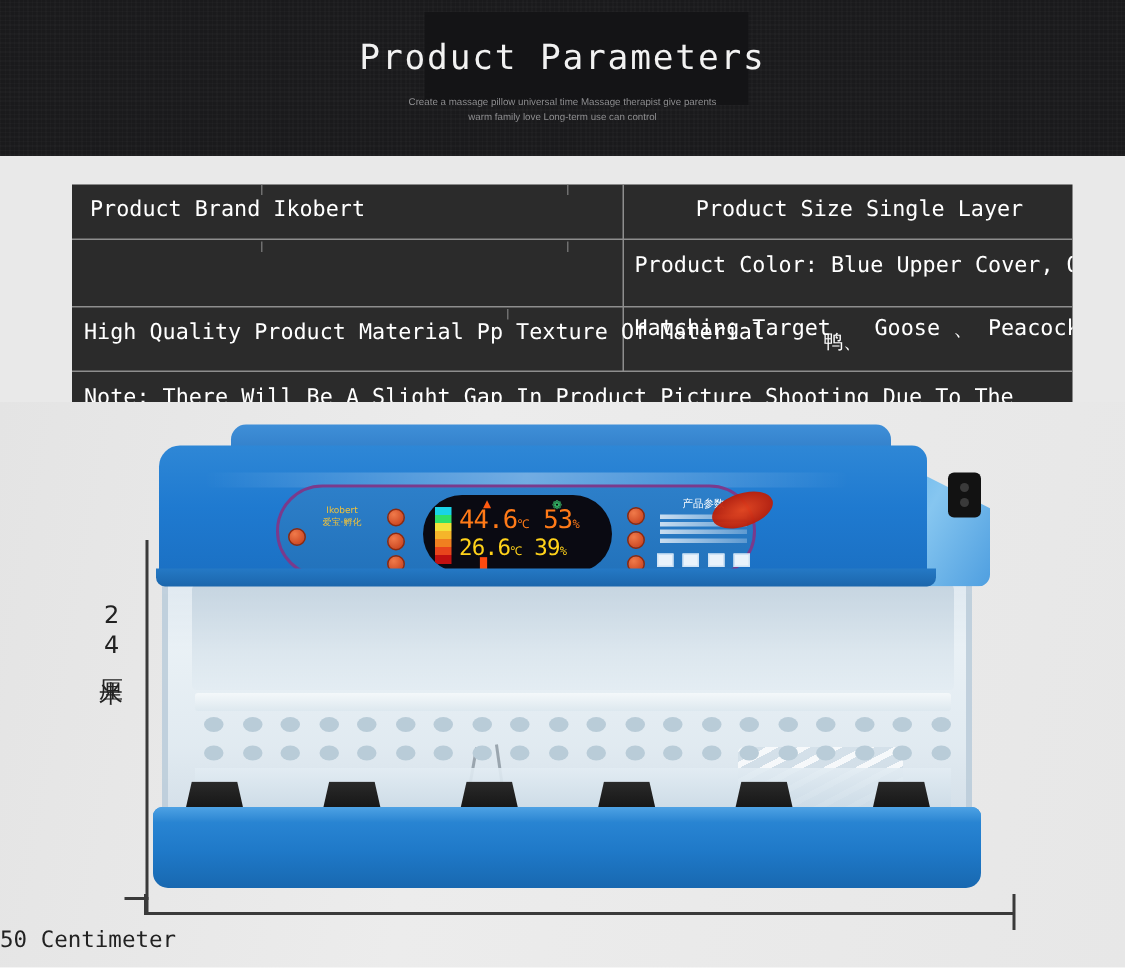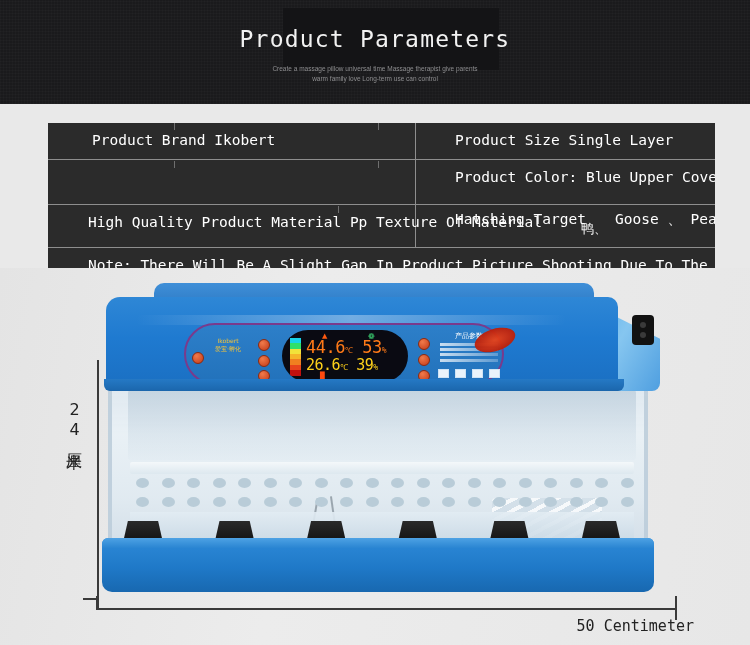--- a/index.html
+++ b/index.html
@@ -88,24 +88,23 @@
     top: 0;
     height: 100%;
     color: #ffffff;
     font-size: 14.5px;
     line-height: 21px;
     font-family: "DejaVu Sans Mono", monospace;
     white-space: nowrap;
     overflow: visible;
     padding-top: 7px;
     box-sizing: border-box;
-    margin-left: 32px;
   }
   .spec-cell.left  { left: 12px;  width: 355px; }
-  .spec-cell.right { left: 375px; width: 300px; }
+  .spec-cell.right { left: 375px; width: 300px; text-align: center; }
   .spec-cell.full  { left: 8px;   width: 660px; white-space: normal; }
 
   .spec-row.r2 .spec-cell.left,
   .spec-row.r3 .spec-cell.left { left: 8px; }
 
   .col-divider {
     position: absolute;
     left: 367px; top: 0;
     width: 1px; height: 125px;
     background: #8e8e8e;
@@ -170,21 +169,21 @@
     font-family: "DejaVu Sans", sans-serif;
     writing-mode: vertical-rl;
     text-orientation: upright;
     letter-spacing: 1px;
     white-space: nowrap;
   }
   .dim-label-h {
     position: absolute;
     left: 0px; top: 617px;
     width: 694px;
-    text-align: right;
+    text-align: left;
     color: #222;
     font-size: 15px;
     font-family: "DejaVu Sans Mono", monospace;
   }
 
   
   .incubator {
     position: absolute;
     left: 98px; top: 283px;
     width: 562px; height: 312px;

